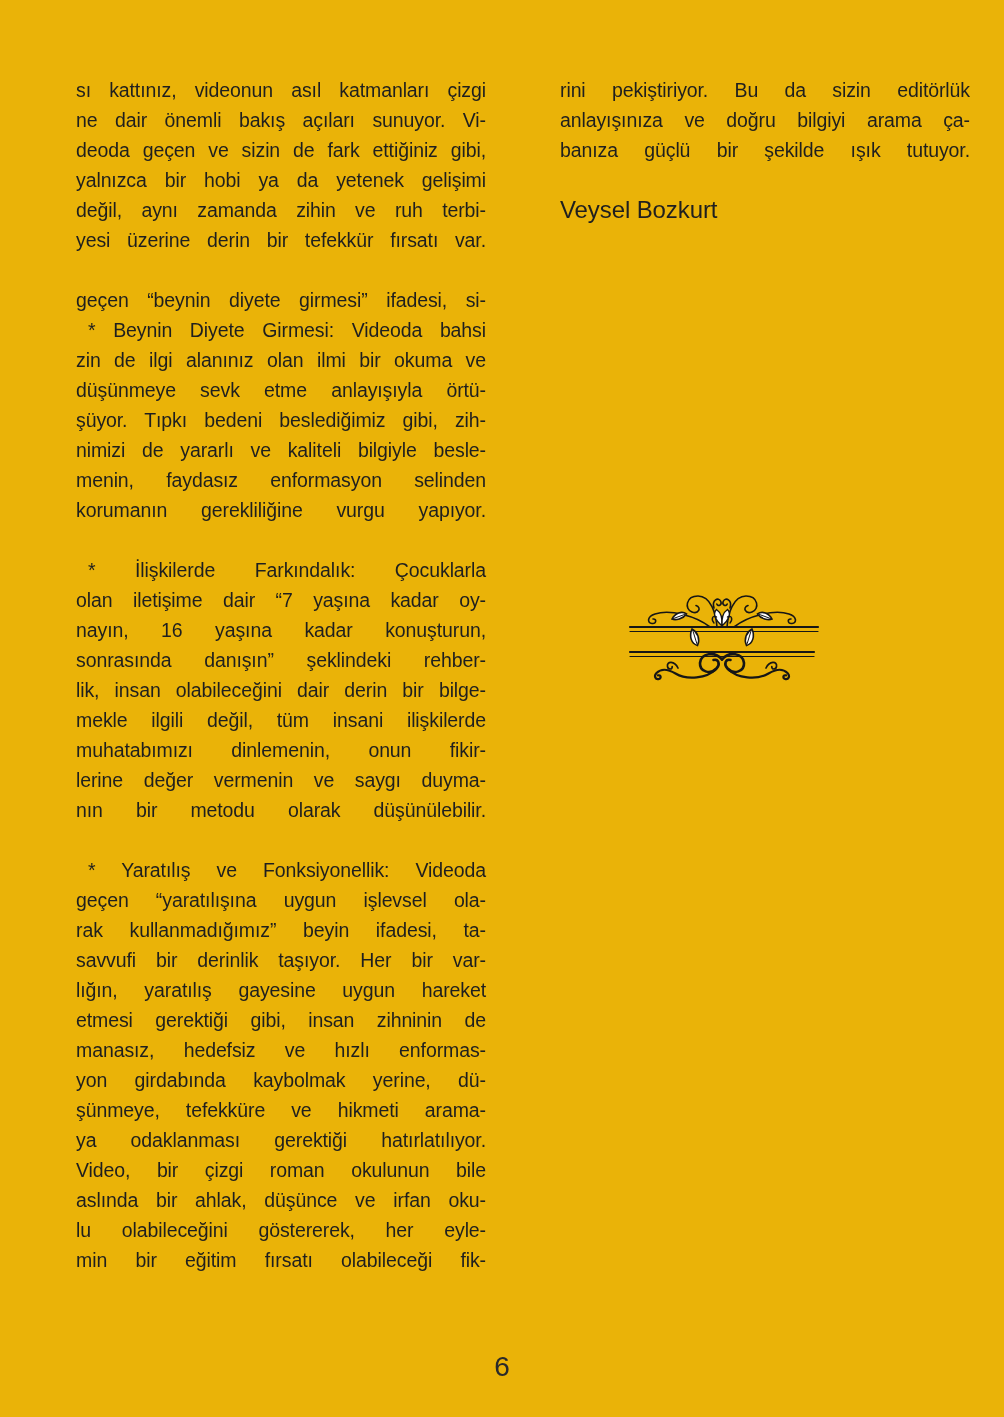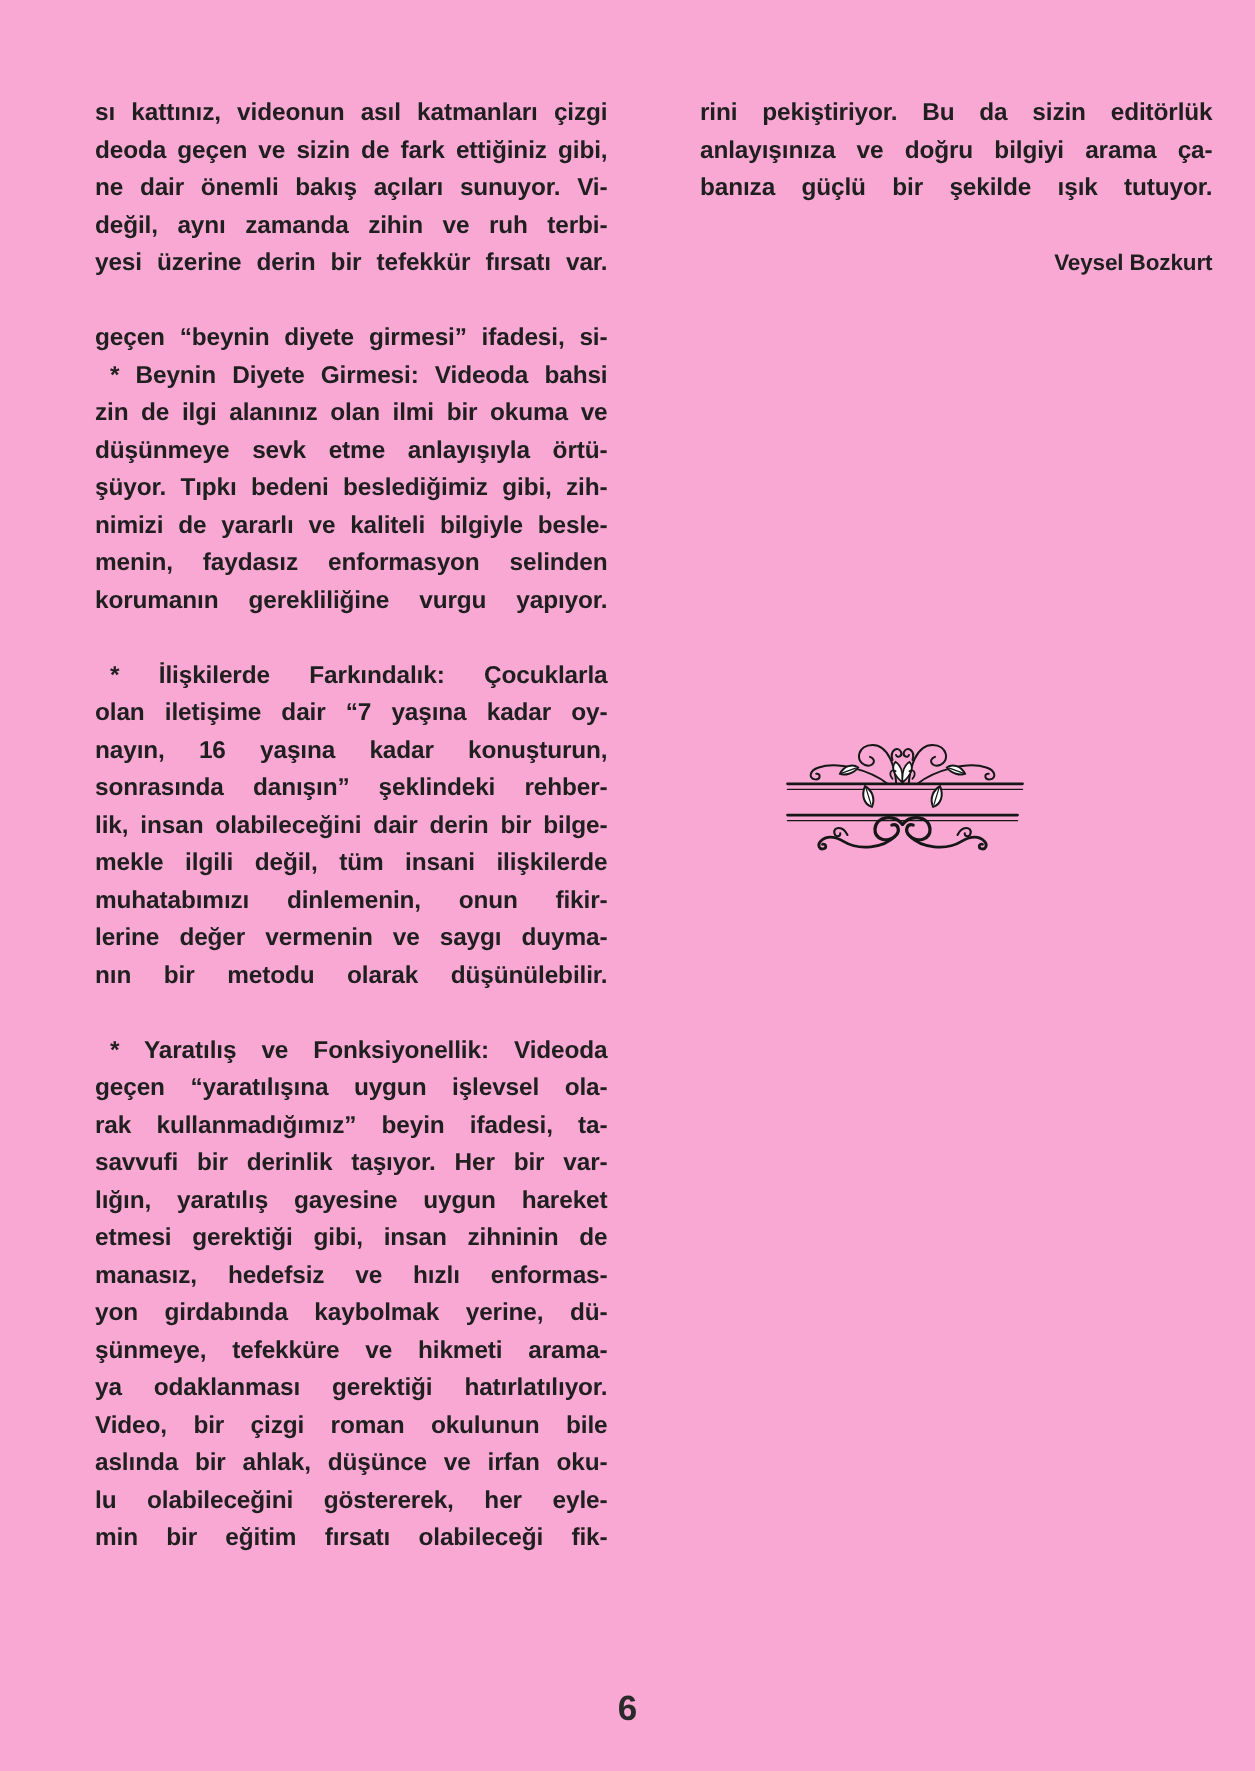--- a/index.html
+++ b/index.html
@@ -1,24 +1,23 @@
 <!DOCTYPE html>
 <html><head>
 <meta charset="utf-8">
 <style>
   html,body { margin:0; padding:0; background:#e8e8e8; }
   .page {
     position:relative;
     width:1004px; height:1417px;
     margin:0 auto;
-    background:#f9a8d4;
+    background:#eab308;
     font-family:"Liberation Sans","DejaVu Sans",sans-serif;
     color:#1f1f1f;
     overflow:hidden;
-    font-weight:bold;
   }
   .col {
     position:absolute;
     top:75px;
     width:410px;
     font-size:19.5px;
     line-height:30px;
     letter-spacing:-0.1px;
   }
   .col-left  { left:76px; }
@@ -27,23 +26,23 @@
   .line {
     height:30px;
     white-space:nowrap;
     text-align:justify;
     text-align-last:justify;
     text-justify:inter-word;
   }
   .line.indent { text-indent:12px; }
   .signature {
     margin-top:0;
-    font-size:18px;
+    font-size:24px;
     line-height:30px;
-    text-align:right;
+    text-align:left;
   }
   .ornament {
     position:absolute;
     left:622px; top:583px;
   }
   .page-number {
     position:absolute;
     left:0; right:0; top:1350px;
     text-align:center;
     font-size:28px;
@@ -52,22 +51,23 @@
   }
 </style>
 </head>
 <body>
 
 <div class="page">
 
   <div class="col col-left">
       <div class="para">
         <div class="line">sı kattınız, videonun asıl katmanları çizgi</div>
+        <div class="line">ne dair önemli bakış açıları sunuyor. Vi-</div>
         <div class="line">deoda geçen ve sizin de fark ettiğiniz gibi,</div>
-        <div class="line">ne dair önemli bakış açıları sunuyor. Vi-</div>
+        <div class="line">yalnızca bir hobi ya da yetenek gelişimi</div>
         <div class="line">değil, aynı zamanda zihin ve ruh terbi-</div>
         <div class="line">yesi üzerine derin bir tefekkür fırsatı var.</div>
       </div>
       <div class="para">
         <div class="line">geçen “beynin diyete girmesi” ifadesi, si-</div>
         <div class="line indent">* Beynin Diyete Girmesi: Videoda bahsi</div>
         <div class="line">zin de ilgi alanınız olan ilmi bir okuma ve</div>
         <div class="line">düşünmeye sevk etme anlayışıyla örtü-</div>
         <div class="line">şüyor. Tıpkı bedeni beslediğimiz gibi, zih-</div>
         <div class="line">nimizi de yararlı ve kaliteli bilgiyle besle-</div>

